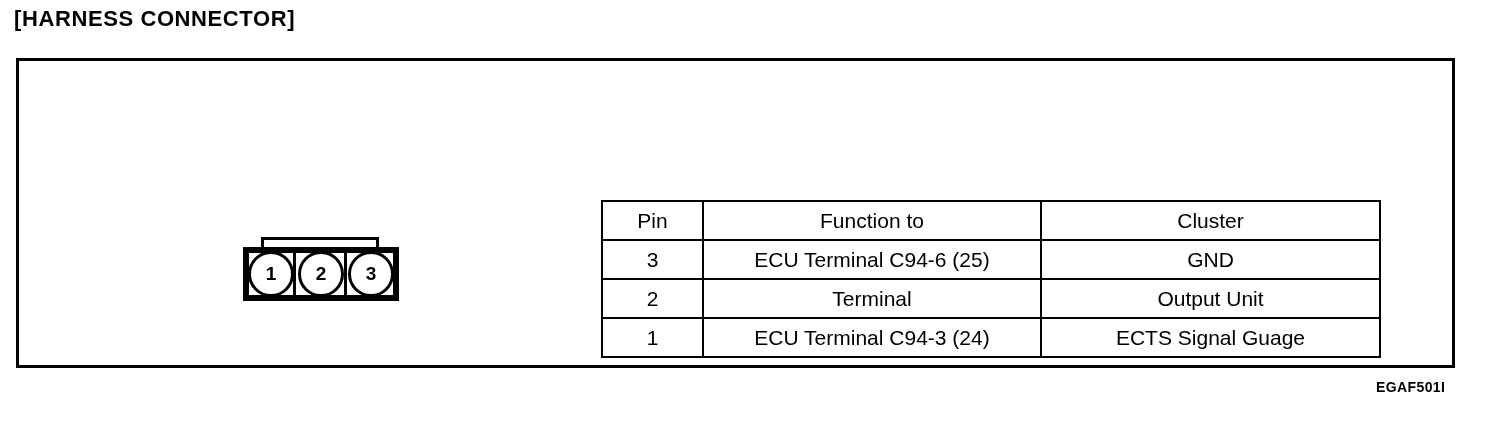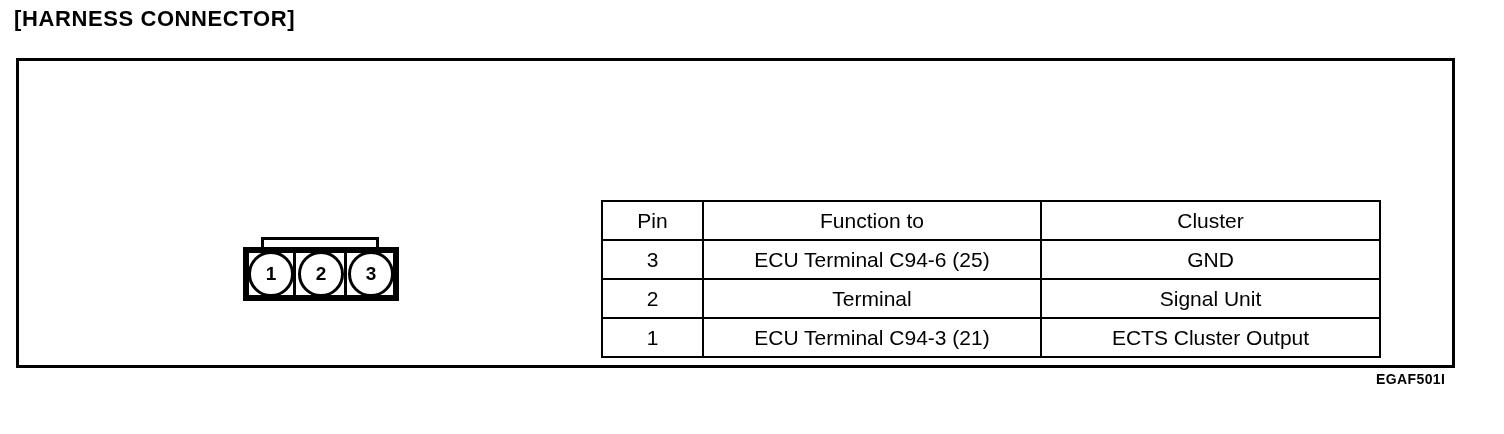--- a/index.html
+++ b/index.html
@@ -122,21 +122,21 @@
     color: #000000;
   }
   #pin-table col.col-pin       { width: 101px; }
   #pin-table col.col-connected { width: 338px; }
   #pin-table col.col-function  { width: 339px; }
 
   
   #figure-code {
     position: absolute;
     left: 1376px;
-    top: 372px;
+    top: 380px;
     font-size: 14px;
     font-weight: bold;
     letter-spacing: 0.4px;
     white-space: nowrap;
     line-height: 1;
   }
 </style>
 </head>
 <body>
 
@@ -169,25 +169,25 @@
     </thead>
     <tbody>
       <tr>
         <td>3</td>
         <td>ECU Terminal C94-6 (25)</td>
         <td>GND</td>
       </tr>
       <tr>
         <td>2</td>
         <td>Terminal</td>
-        <td>Signal Unit</td>
+        <td>Output Unit</td>
       </tr>
       <tr>
         <td>1</td>
-        <td>ECU Terminal C94-3 (21)</td>
-        <td>ECTS Cluster Output</td>
+        <td>ECU Terminal C94-3 (24)</td>
+        <td>ECTS Signal Guage</td>
       </tr>
     </tbody>
   </table>
 
 </div>
 
 <div id="figure-code">EGAF501I</div>
 
 </body></html>

